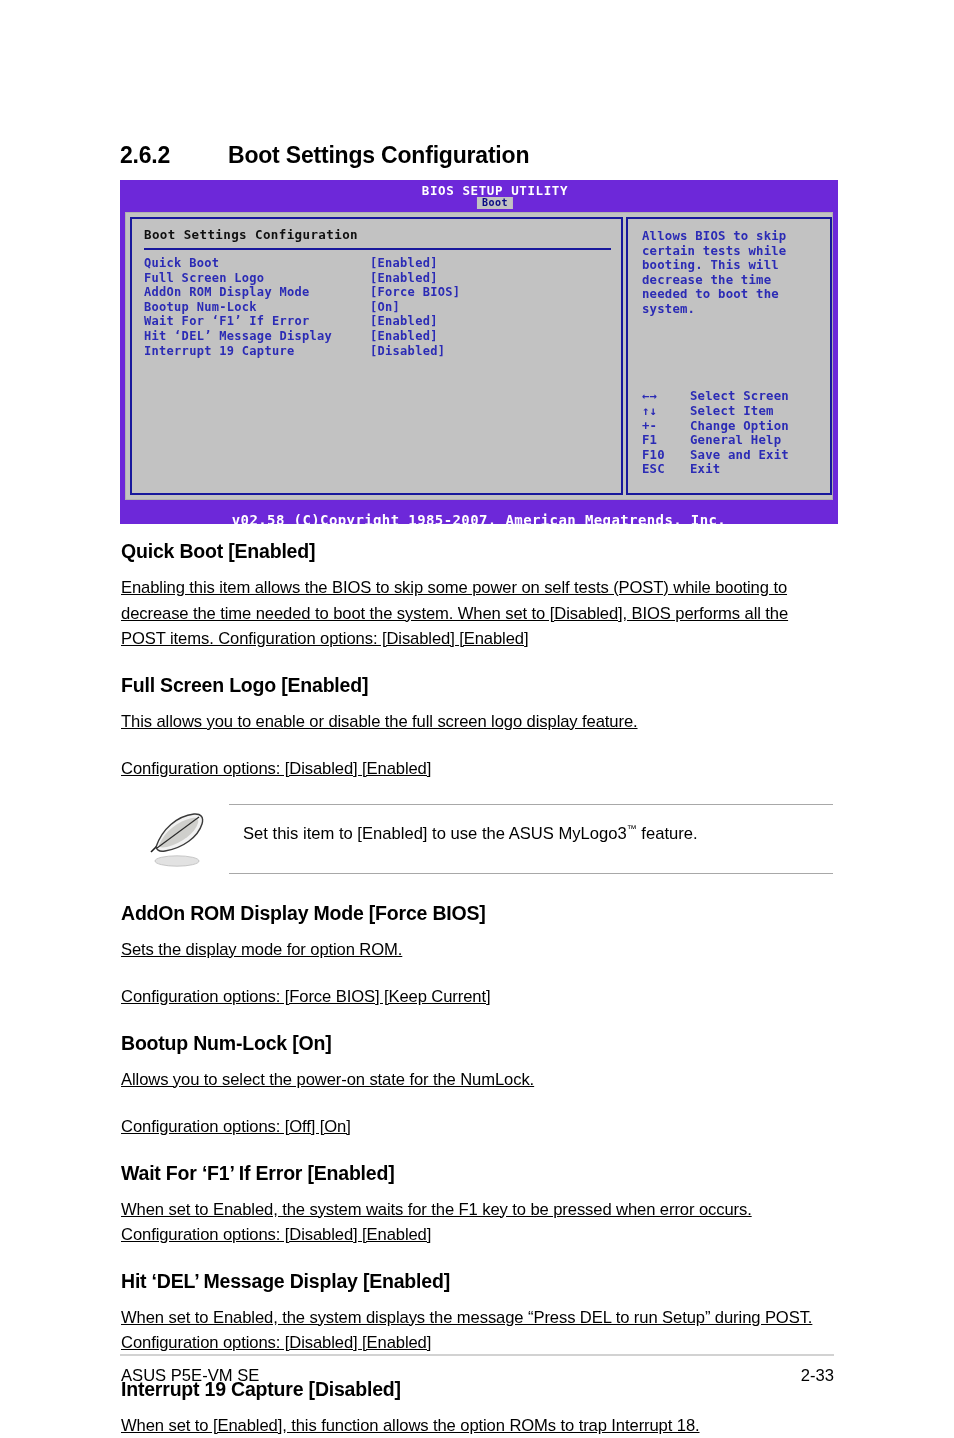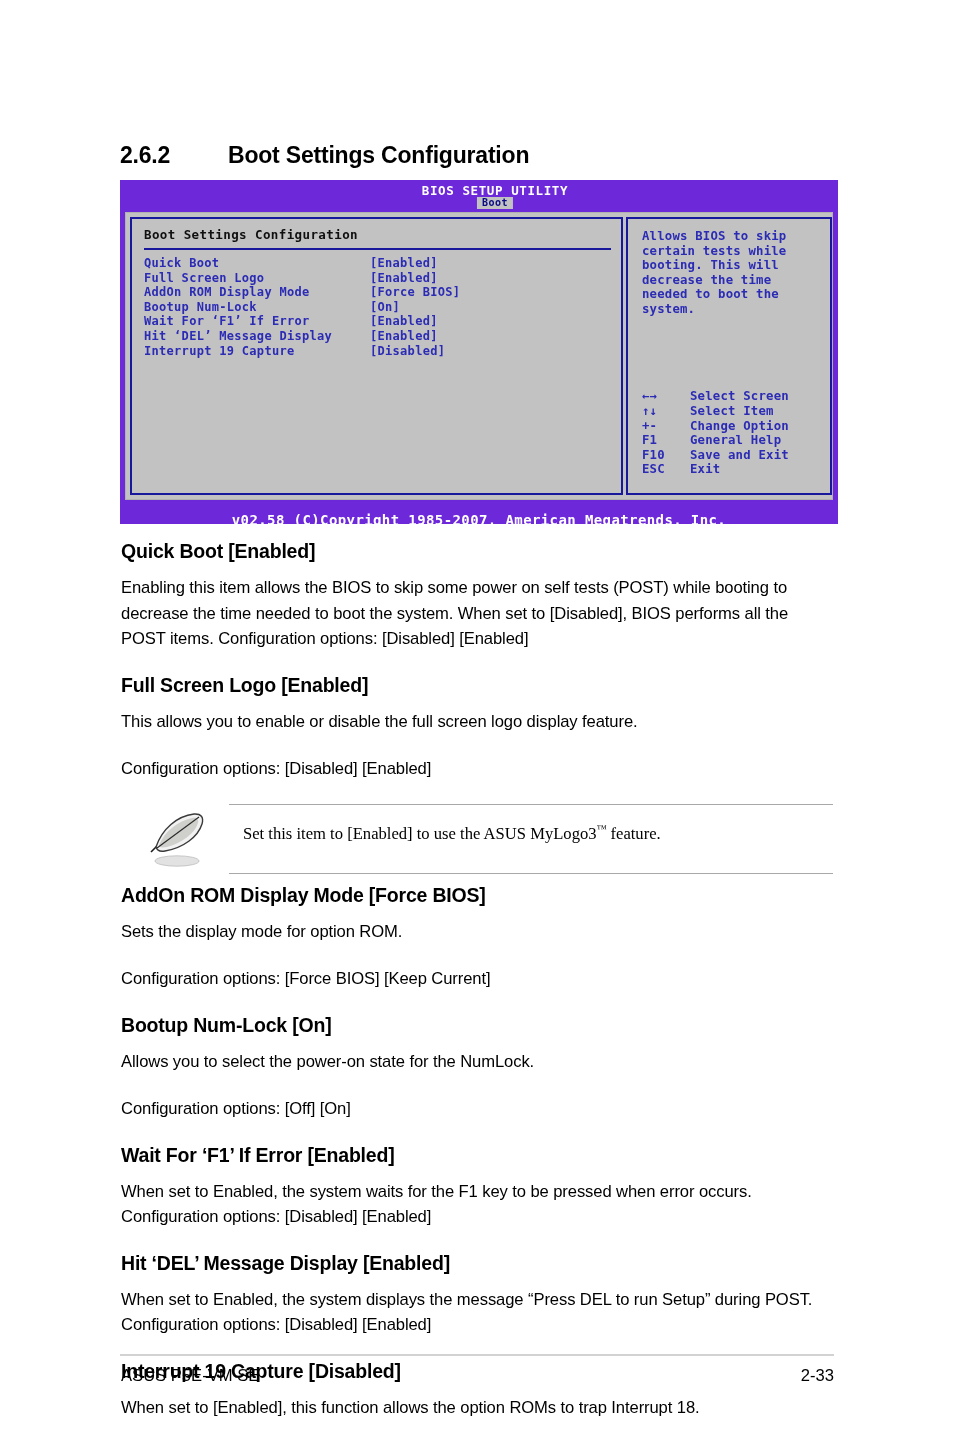--- a/index.html
+++ b/index.html
@@ -168,30 +168,30 @@
     font-size: 19.5px;
     font-weight: bold;
     margin: 0 0 12px 0;
     letter-spacing: -0.2px;
   }
   p.item-body {
     font-size: 16.6px;
     line-height: 25.5px;
     margin: 0 0 22px 0;
     letter-spacing: -0.1px;
+    text-decoration: underline;
   }
   .blk-tight { margin-bottom: 0; }
 
   
   .note {
     position: relative;
-    margin: 2px 0 10px 0;
+    margin: 2px 0 28px 0;
     display: flex;
     align-items: stretch;
-    font-family: Liberation Serif, serif;
   }
   .note-icon {
     width: 108px;
     flex: 0 0 108px;
     position: relative;
   }
   .note-body {
     flex: 1;
     border-top: 1px solid #a8a8a8;
     border-bottom: 1px solid #a8a8a8;

